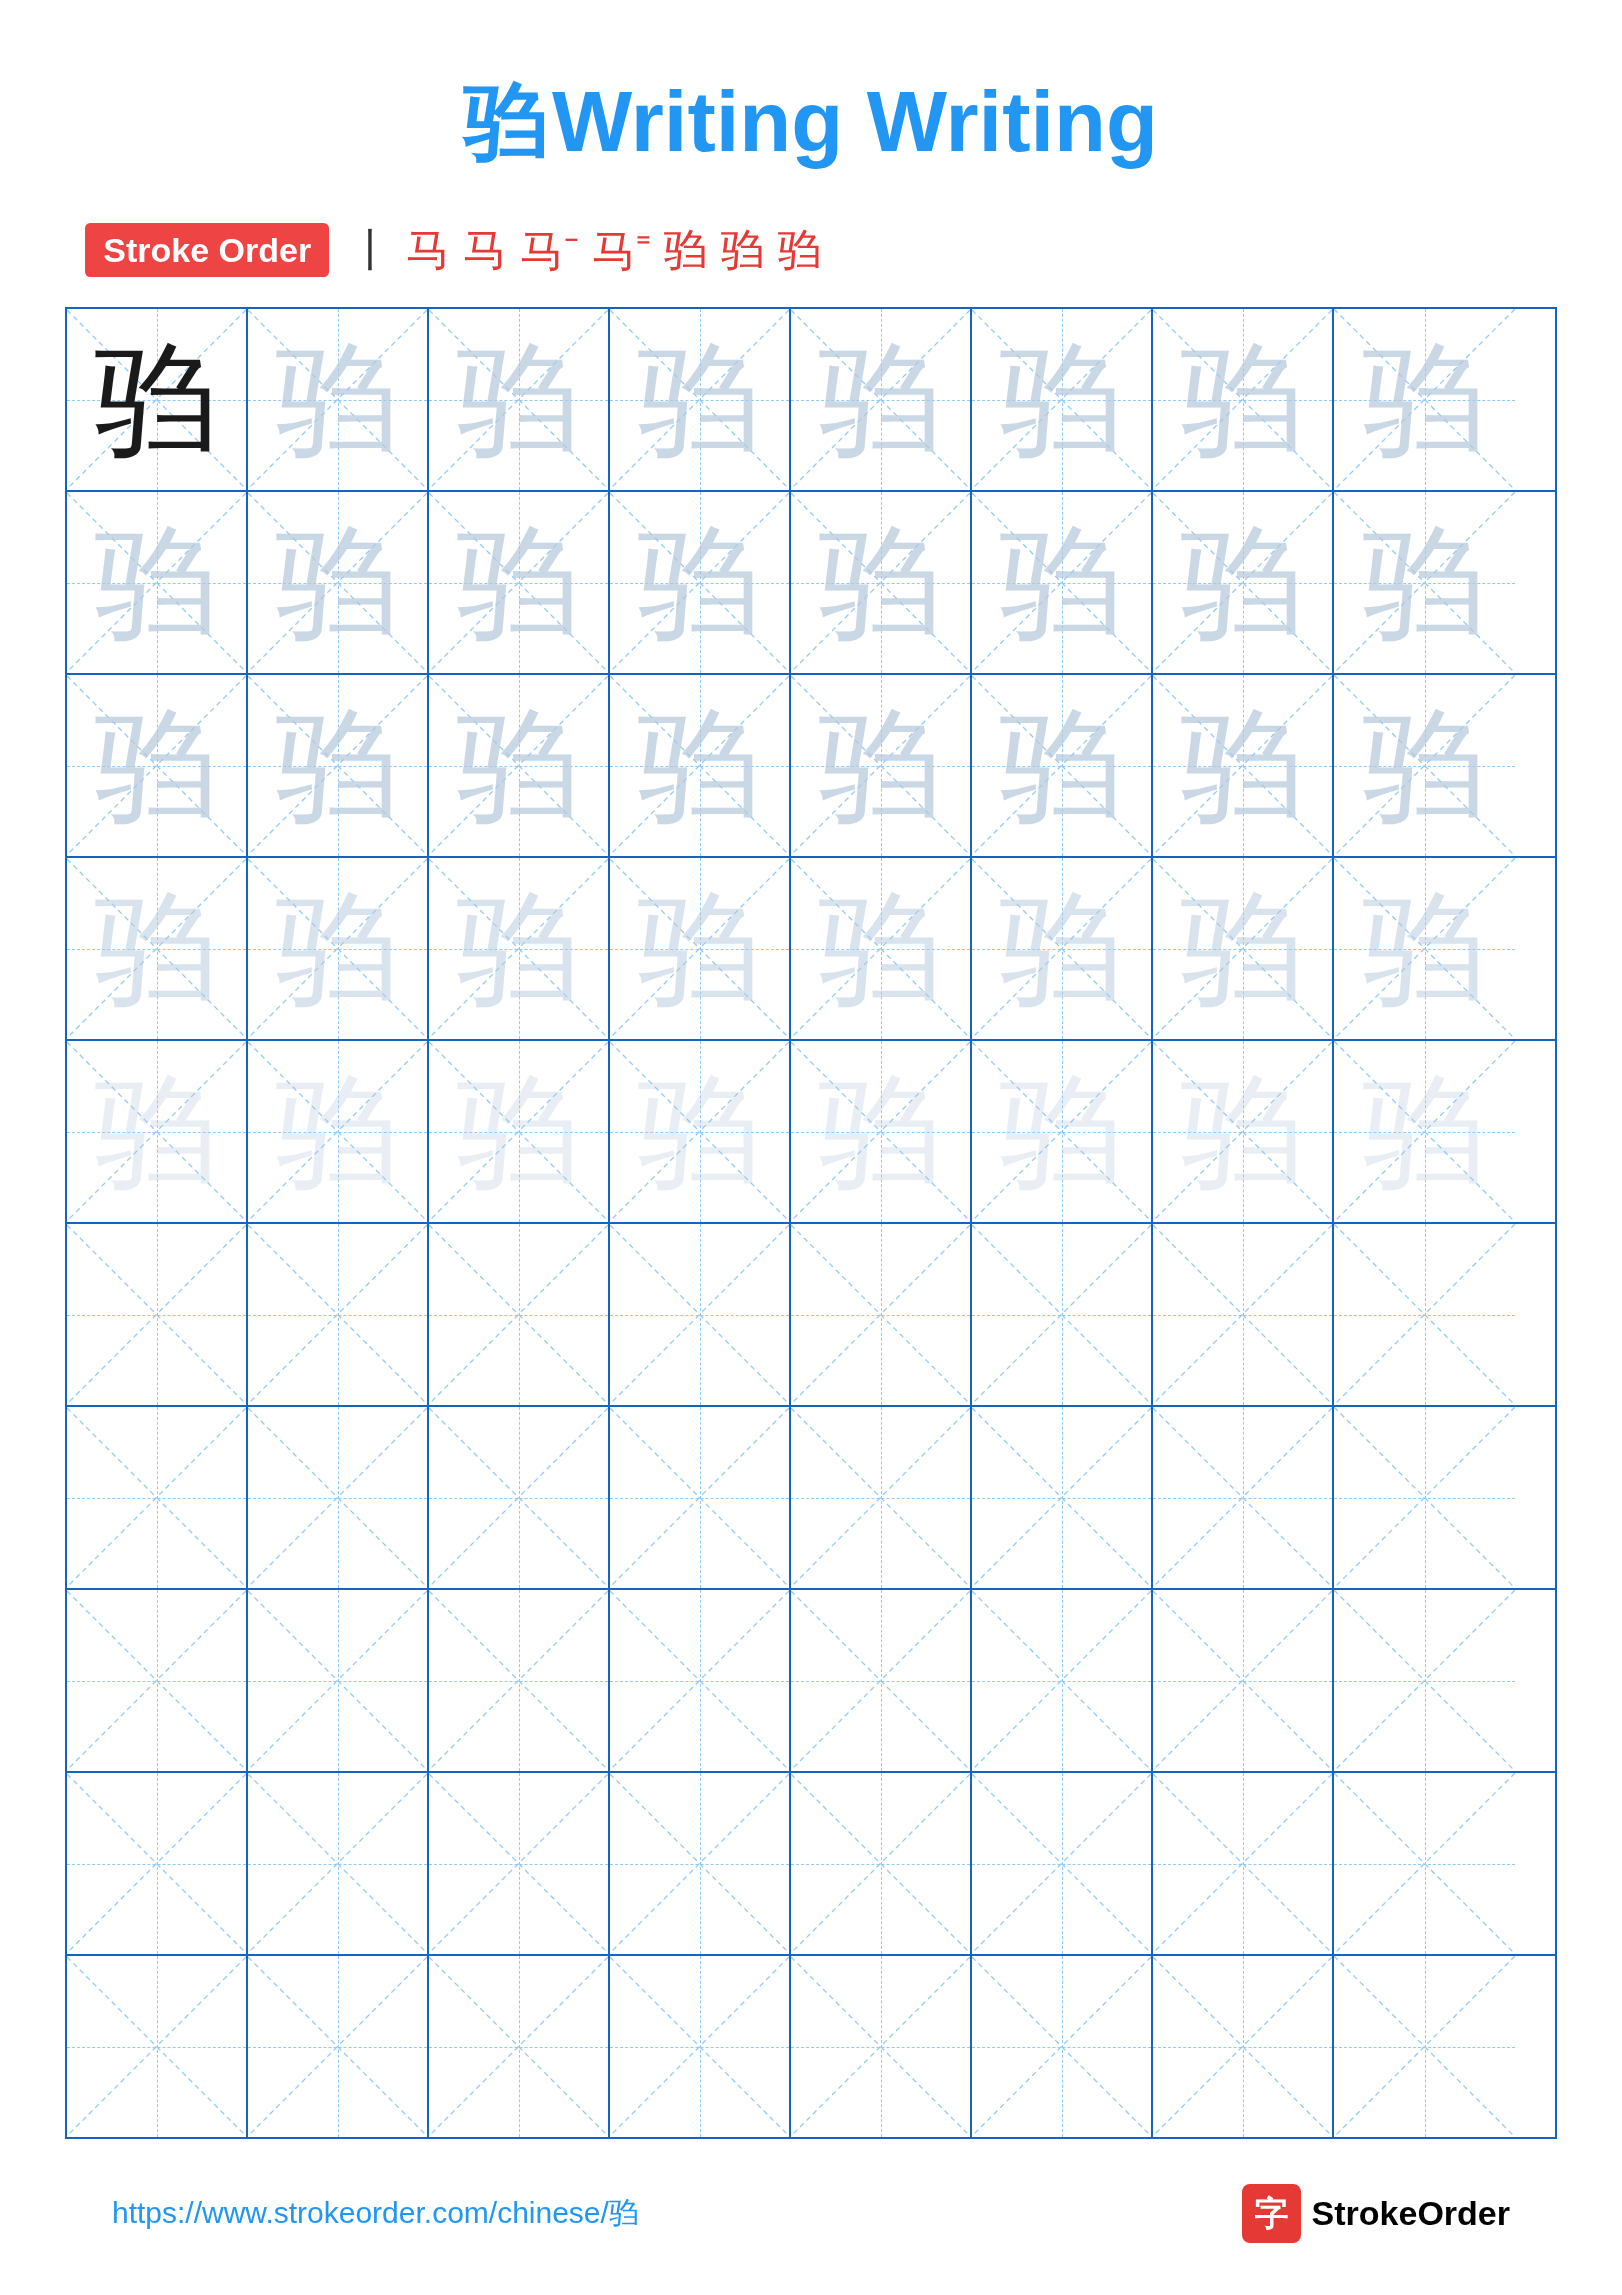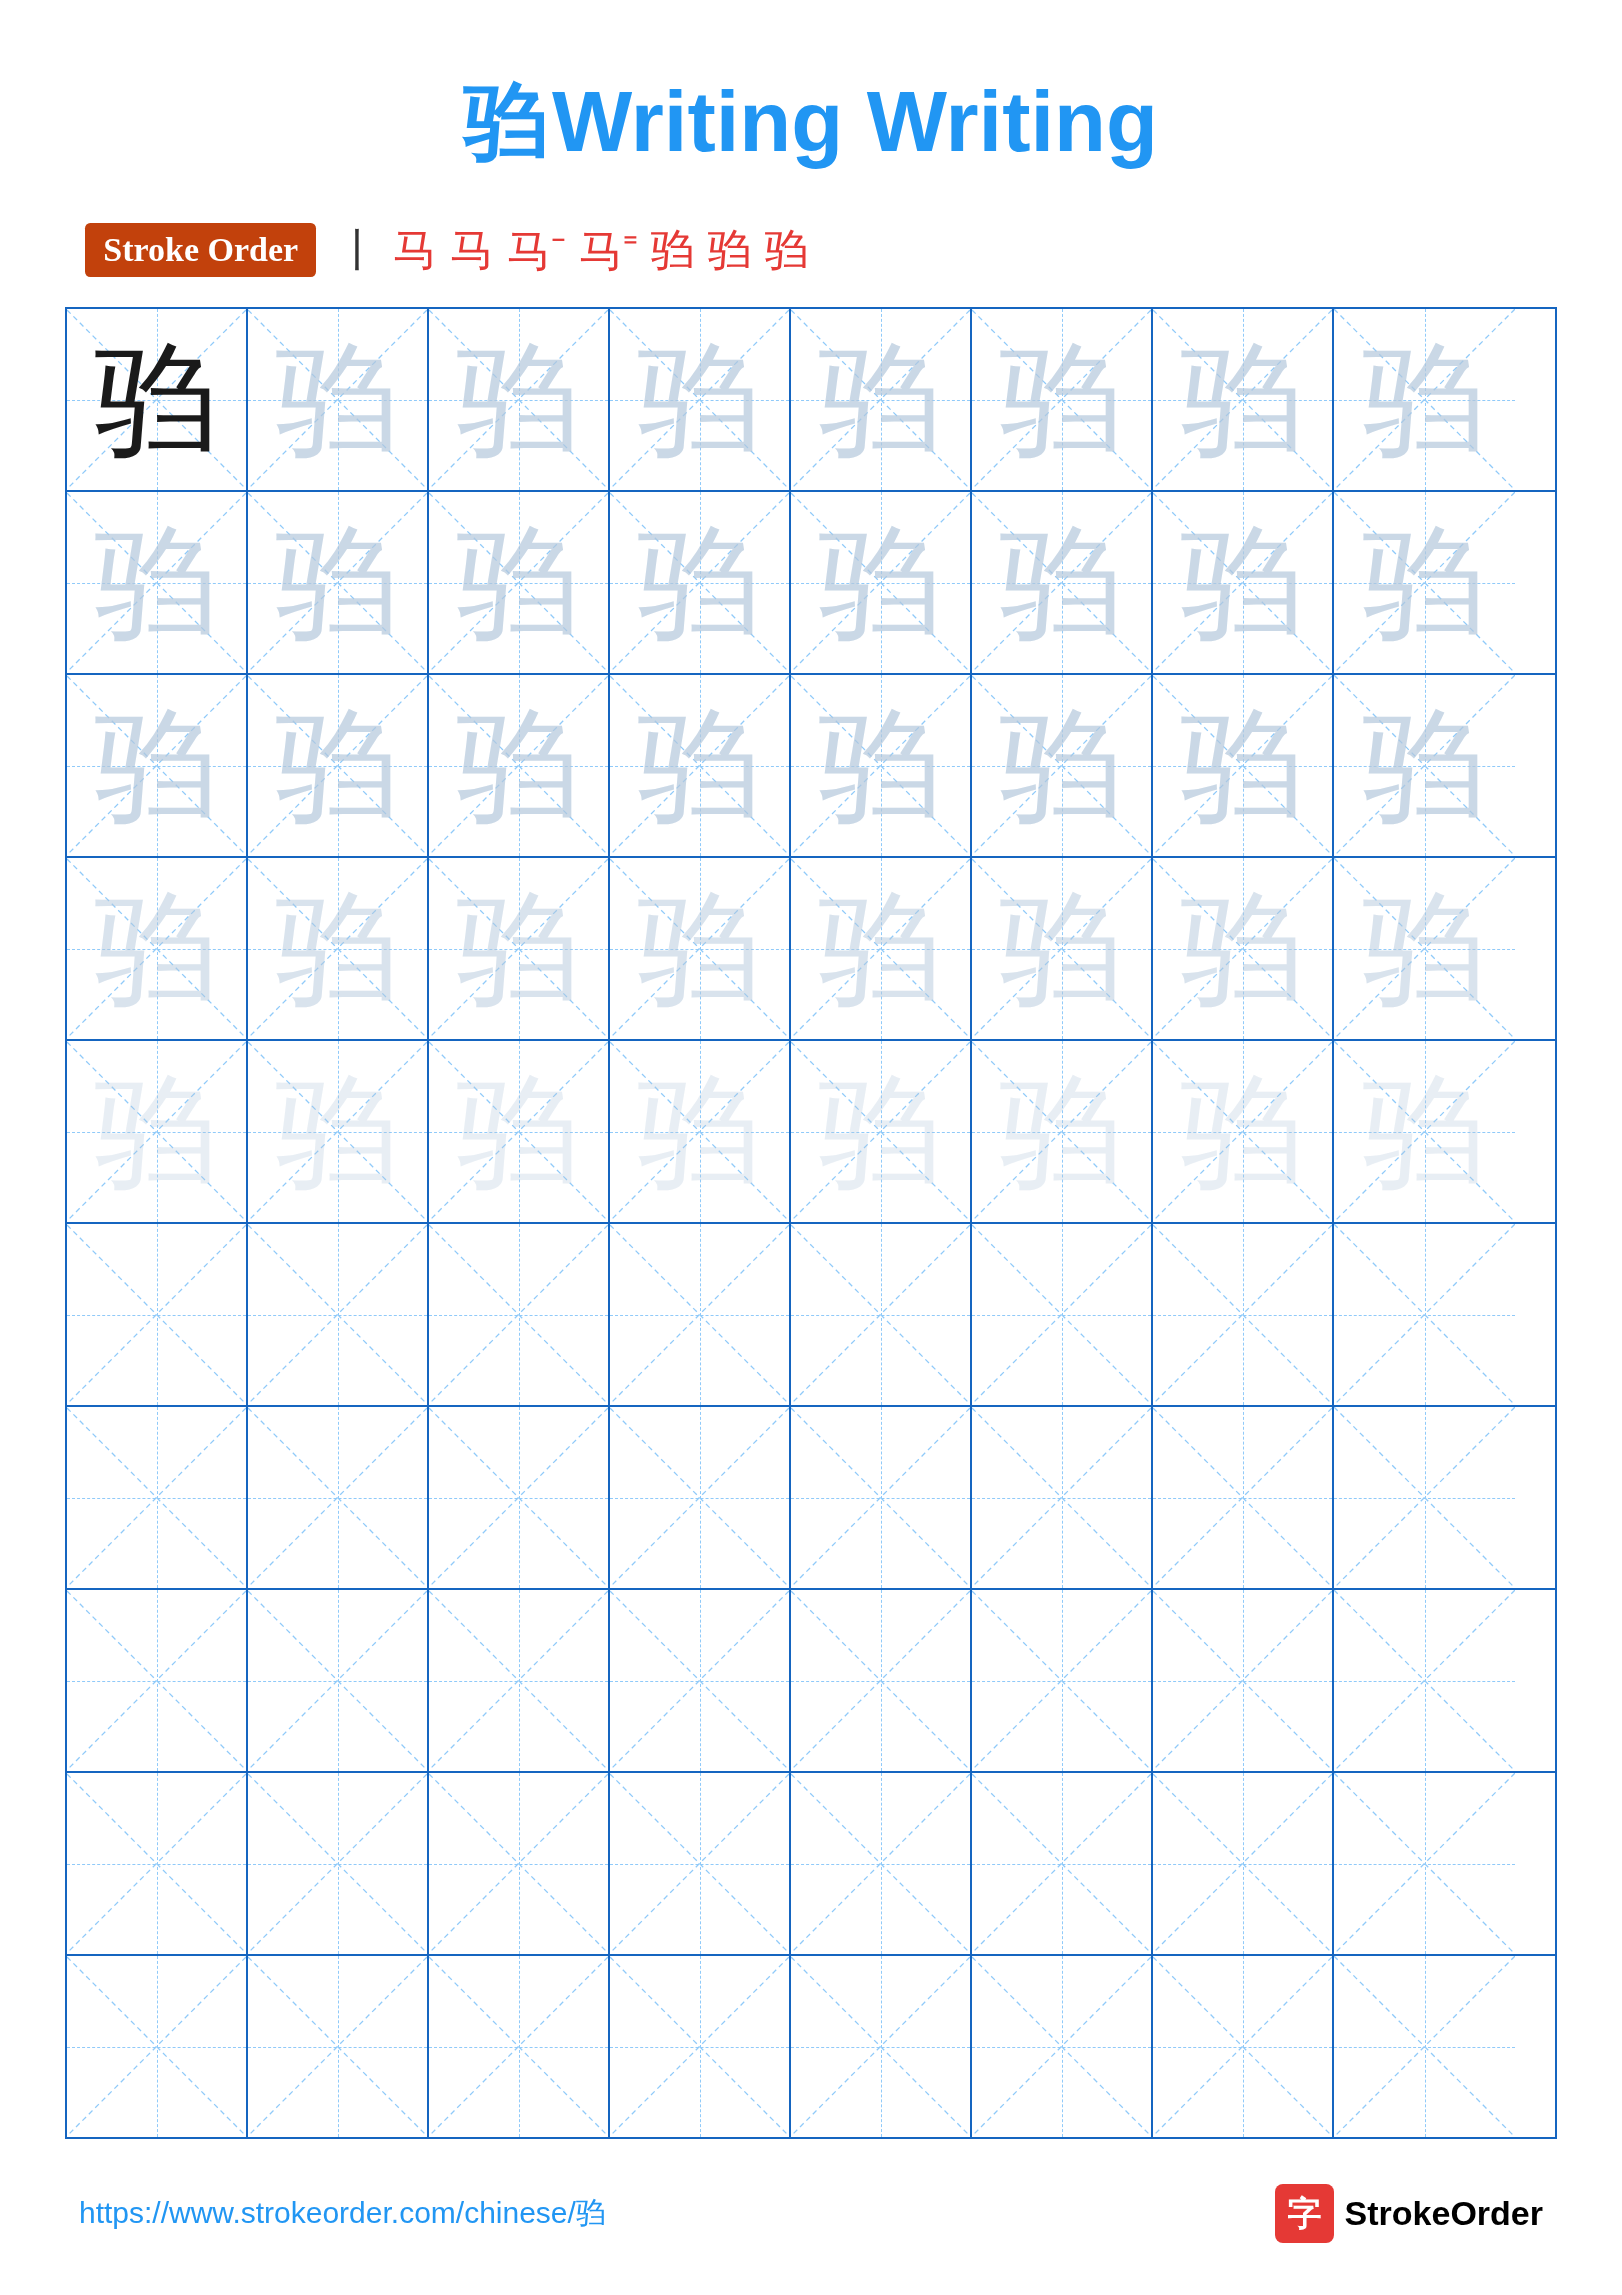--- a/index.html
+++ b/index.html
@@ -33,28 +33,27 @@
 
     .stroke-order-row {
       display: flex;
       align-items: center;
       padding-left: 85px;
       margin-bottom: 26px;
       gap: 19.6px;
     }
 
     .stroke-order-badge {
-      background: #c2410c;
+      background: #ef4444;
       color: white;
       font-size: 34px;
       font-weight: bold;
       padding: 7.9px 18.3px;
       border-radius: 5.2px;
       white-space: nowrap;
-      font-family: Liberation Serif, serif;
     }
 
     .stroke-sequence {
       display: flex;
       align-items: center;
       gap: 13px;
       font-size: 47px;
       color: #333;
     }
 
@@ -151,21 +150,21 @@
     }
 
     .footer {
       position: absolute;
       bottom: 52px;
       left: 0;
       right: 0;
       display: flex;
       align-items: center;
       justify-content: space-between;
-      padding: 0 79px;
+      padding: 0 112px;
     }
 
     .footer-url {
       color: #2196F3;
       font-size: 30px;
       text-decoration: none;
     }
 
     .footer-brand {
       display: flex;

